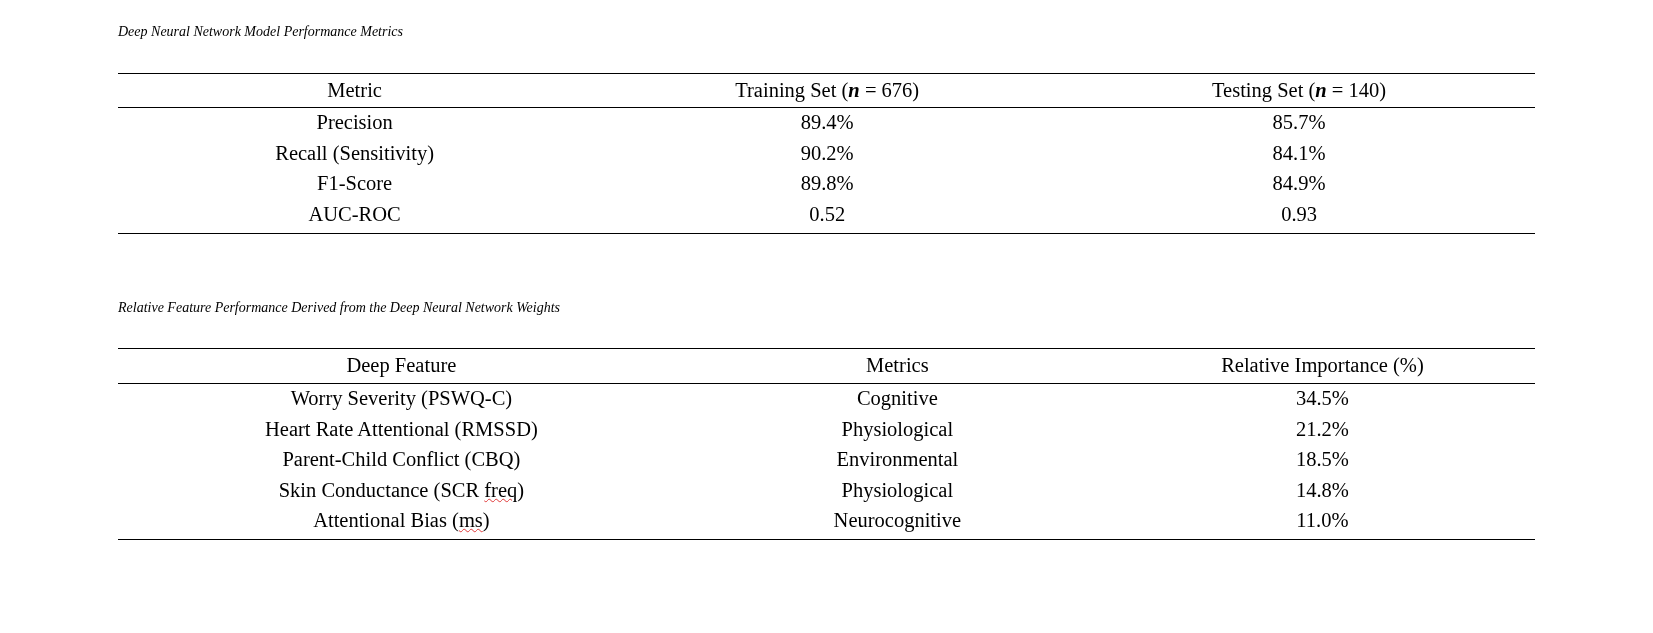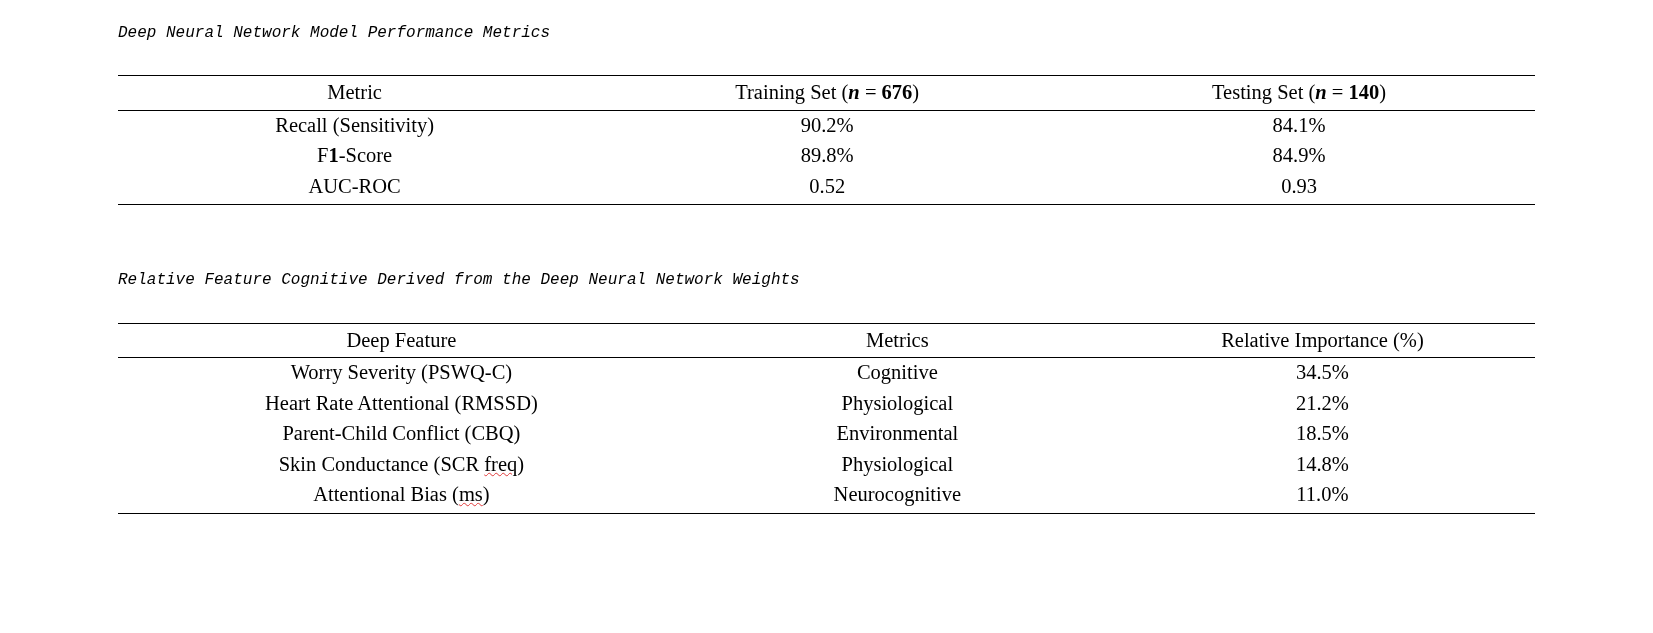--- a/index.html
+++ b/index.html
@@ -20,25 +20,24 @@
     height: 633px;
     box-sizing: border-box;
     padding: 0;
   }
   .block {
     padding-left: 118px;
     padding-right: 118px;
   }
   .caption {
     font-style: italic;
-    font-size: 16px;
+    font-size: 14px;
     line-height: 1.2;
     color: #000;
     white-space: nowrap;
-    font-family: Liberation Mono, monospace;
   }
   #table1-caption { padding-top: 24px; }
   #table2-caption { padding-top: 66px; }
 
   table.doc-table {
     border-collapse: collapse;
     width: 1417px;
     margin-top: 32px;
     table-layout: fixed;
   }
@@ -58,21 +57,21 @@
   }
   table.doc-table tbody tr:last-child td {
     border-bottom: 1.6px solid #000;
     padding-bottom: 6px;
   }
   .math-ital {
     font-style: italic;
     font-weight: bold;
   }
   .math-bold {
-    font-weight: bold;
+    font-weight: normal;
   }
   .spell-err {
     text-decoration: underline;
     text-decoration-color: #e03a3a;
     text-decoration-style: wavy;
     text-decoration-thickness: 1px;
   }
   .col-a { width: 33.4%; }
   .col-b { width: 33.3%; }
   .col-c { width: 33.3%; }
@@ -96,40 +95,45 @@
       </colgroup>
       <thead>
         <tr>
           <th>Metric</th>
           <th><span>Training Set (</span><span class="math-ital">n</span><span> = </span><span class="math-bold">676</span><span>)</span></th>
           <th><span>Testing Set (</span><span class="math-ital">n</span><span> = </span><span class="math-bold">140</span><span>)</span></th>
         </tr>
       </thead>
       <tbody>
         <tr>
+          <td>Precision</td>
+          <td>89.4%</td>
+          <td>85.7%</td>
+        </tr>
+        <tr>
           <td>Recall (Sensitivity)</td>
           <td>90.2%</td>
           <td>84.1%</td>
         </tr>
         <tr>
           <td><span>F</span><span class="math-bold">1</span><span>-Score</span></td>
           <td>89.8%</td>
           <td>84.9%</td>
         </tr>
         <tr>
           <td>AUC-ROC</td>
           <td>0.52</td>
           <td>0.93</td>
         </tr>
       </tbody>
     </table>
   </div>
 
   <div class="block">
-    <div class="caption" id="table2-caption">Relative Feature Cognitive Derived from the Deep Neural Network Weights</div>
+    <div class="caption" id="table2-caption">Relative Feature Performance Derived from the Deep Neural Network Weights</div>
 
     <table class="doc-table">
       <colgroup>
         <col class="t2-col-a">
           <col class="t2-col-b">
           <col class="t2-col-c">
       </colgroup>
       <thead>
         <tr>
           <th>Deep Feature</th>

